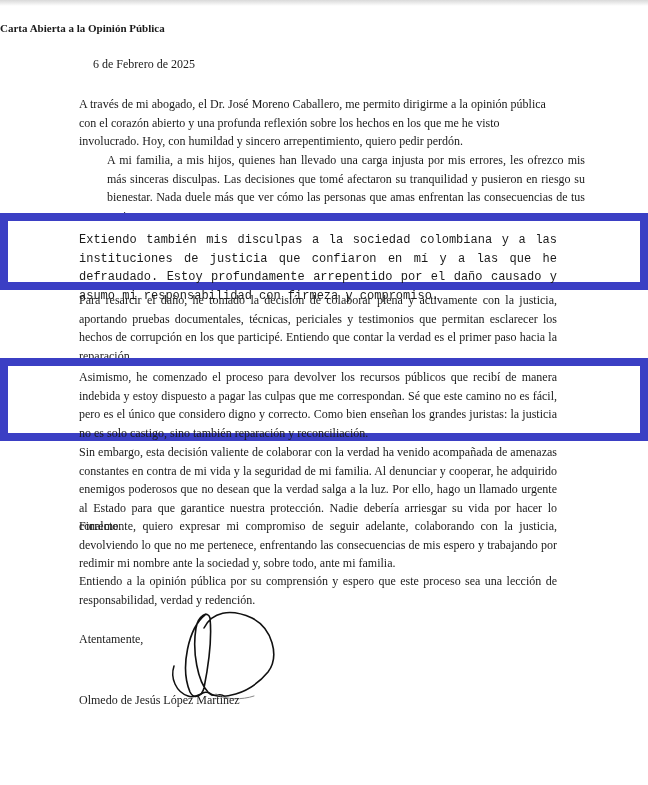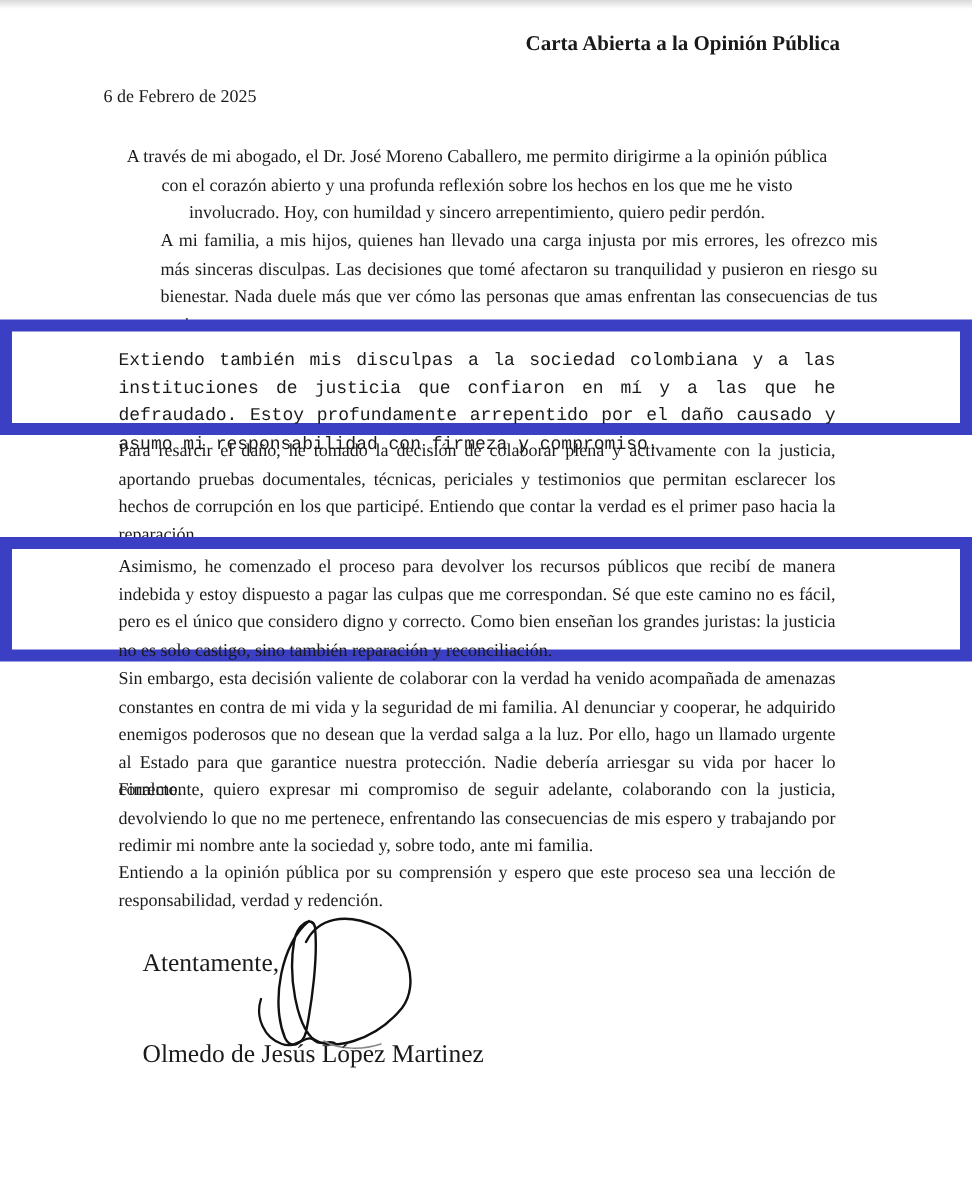--- a/index.html
+++ b/index.html
@@ -8,35 +8,35 @@
     background: #ffffff;
     font-family: "Liberation Serif", "DejaVu Serif", serif;
     color: #1a1a1a;
   }
   .topshade {
     position: absolute; left: 0; top: 0; width: 648px; height: 6px;
     background: linear-gradient(#d9d9d9, #ffffff);
   }
   .title {
     position: absolute; left: 0; width: 560px; top: 22px;
-    text-align: right; font-weight: bold; font-size: 14px;
+    text-align: left; font-weight: bold; font-size: 11px;
   }
   .date {
-    position: absolute; left: 69px; top: 57px; font-size: 12px;
+    position: absolute; left: 93px; top: 57px; font-size: 12px;
   }
   .para {
     position: absolute; left: 79px; width: 478px;
     font-size: 12px; line-height: 18.6px; text-align: justify;
   }
-  .para.ragged { text-align: center; }
+  .para.ragged { text-align: left; }
   .hl-box {
     position: absolute; left: 0; width: 632px;
     border: 8px solid #3b3fc4; background: transparent;
   }
-  .sig-text { position: absolute; left: 95px; font-size: 17px; }
+  .sig-text { position: absolute; left: 79px; font-size: 12px; }
   .signature { position: absolute; left: 168px; top: 608px; width: 112px; height: 96px; }
 </style>
 </head>
 <body>
 
 <div class="topshade"></div>
 
 <div class="title">Carta Abierta a la Opinión Pública</div>
 <div class="date">6 de Febrero de 2025</div>
 

